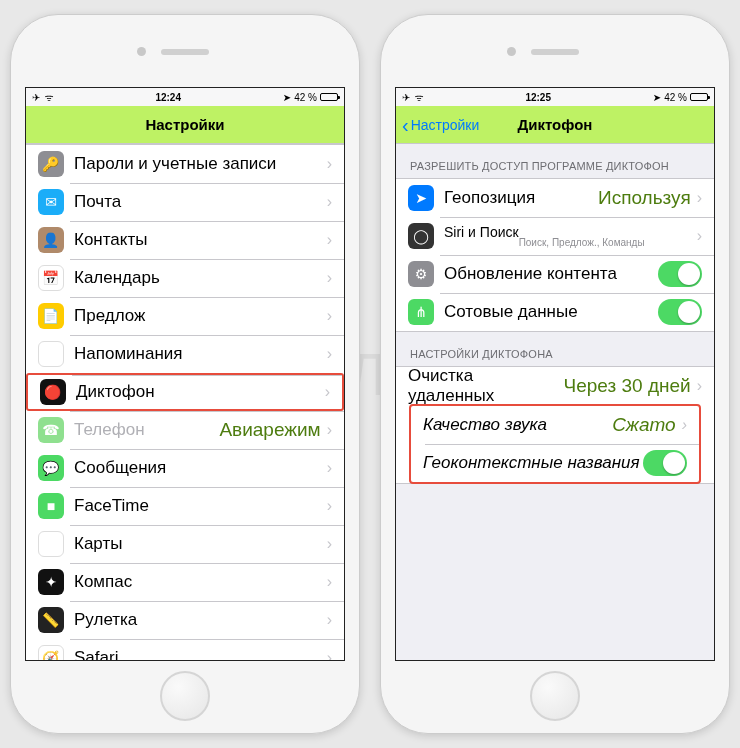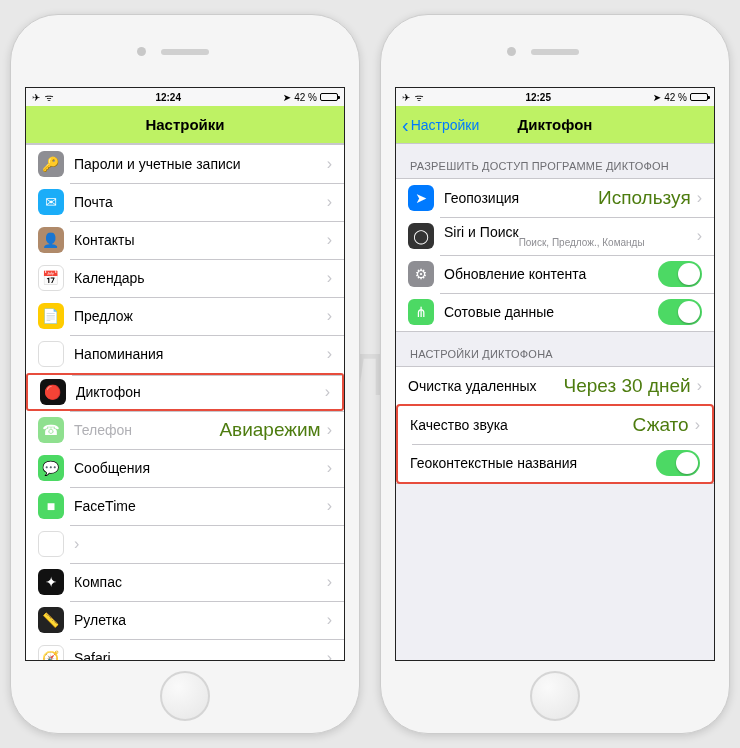--- a/index.html
+++ b/index.html
@@ -155,21 +155,21 @@
     width: 26px; height: 26px;
     border-radius: 6px;
     margin-right: 10px;
     display: flex;
     align-items: center;
     justify-content: center;
     font-size: 14px;
     color: #fff;
     flex-shrink: 0;
   }
-  .row .label { flex: 1; color: #000; font-size: 14px; }
+  .row .label { flex: 1; color: #000; font-size: 17px; }
   .row .label.muted { color: #b0b0b5; }
   .row .detail { color: #4d7c0f; font-size: 19px; margin-right: 6px; }
   .row .subtitle { font-size: 10px; color: #8e8e93; margin-top: 13px; }
   .row .chevron { color: #c7c7cc; font-size: 16px; font-weight: 300; }
   .stack { display:flex; flex:1; }
   .toggle {
     width: 44px; height: 26px;
     background: #4cd964;
     border-radius: 13px;
     position: relative;
@@ -181,23 +181,24 @@
     width: 22px; height: 22px;
     background: #fff;
     border-radius: 50%;
     box-shadow: 0 1px 2px rgba(0,0,0,0.3);
   }
   .highlight-box {
     border: 2px solid #e74c3c;
     border-radius: 3px;
   }
   .highlight-wrap {
-    margin: -1px 0;
+    margin: -1px 13px;
     border: 2px solid #e74c3c;
     border-radius: 4px;
+    font-style: italic;
   }
   .left-list .row:first-child::before { display:none; }
 </style>
 </head>
 <body>
 
 <div class="watermark">ЯБЛЫК</div>
 
 <div class="phone">
   <div class="camera"></div>
@@ -266,20 +267,21 @@
             <div class="label">Сообщения</div>
             <div class="chevron">›</div>
           </div>
           <div class="row">
             <div class="icon" style="background: rgb(76, 217, 100);">■</div>
             <div class="label">FaceTime</div>
             <div class="chevron">›</div>
           </div>
           <div class="row">
             <div class="icon" style="background: rgb(255, 255, 255); border: 1px solid rgb(221, 221, 221);">🗺</div>
+            <div class="label">Карты</div>
             <div class="chevron">›</div>
           </div>
           <div class="row">
             <div class="icon" style="background: rgb(17, 17, 17);">✦</div>
             <div class="label">Компас</div>
             <div class="chevron">›</div>
           </div>
           <div class="row">
             <div class="icon" style="background: rgb(34, 34, 34);">📏</div>
             <div class="label">Рулетка</div>

